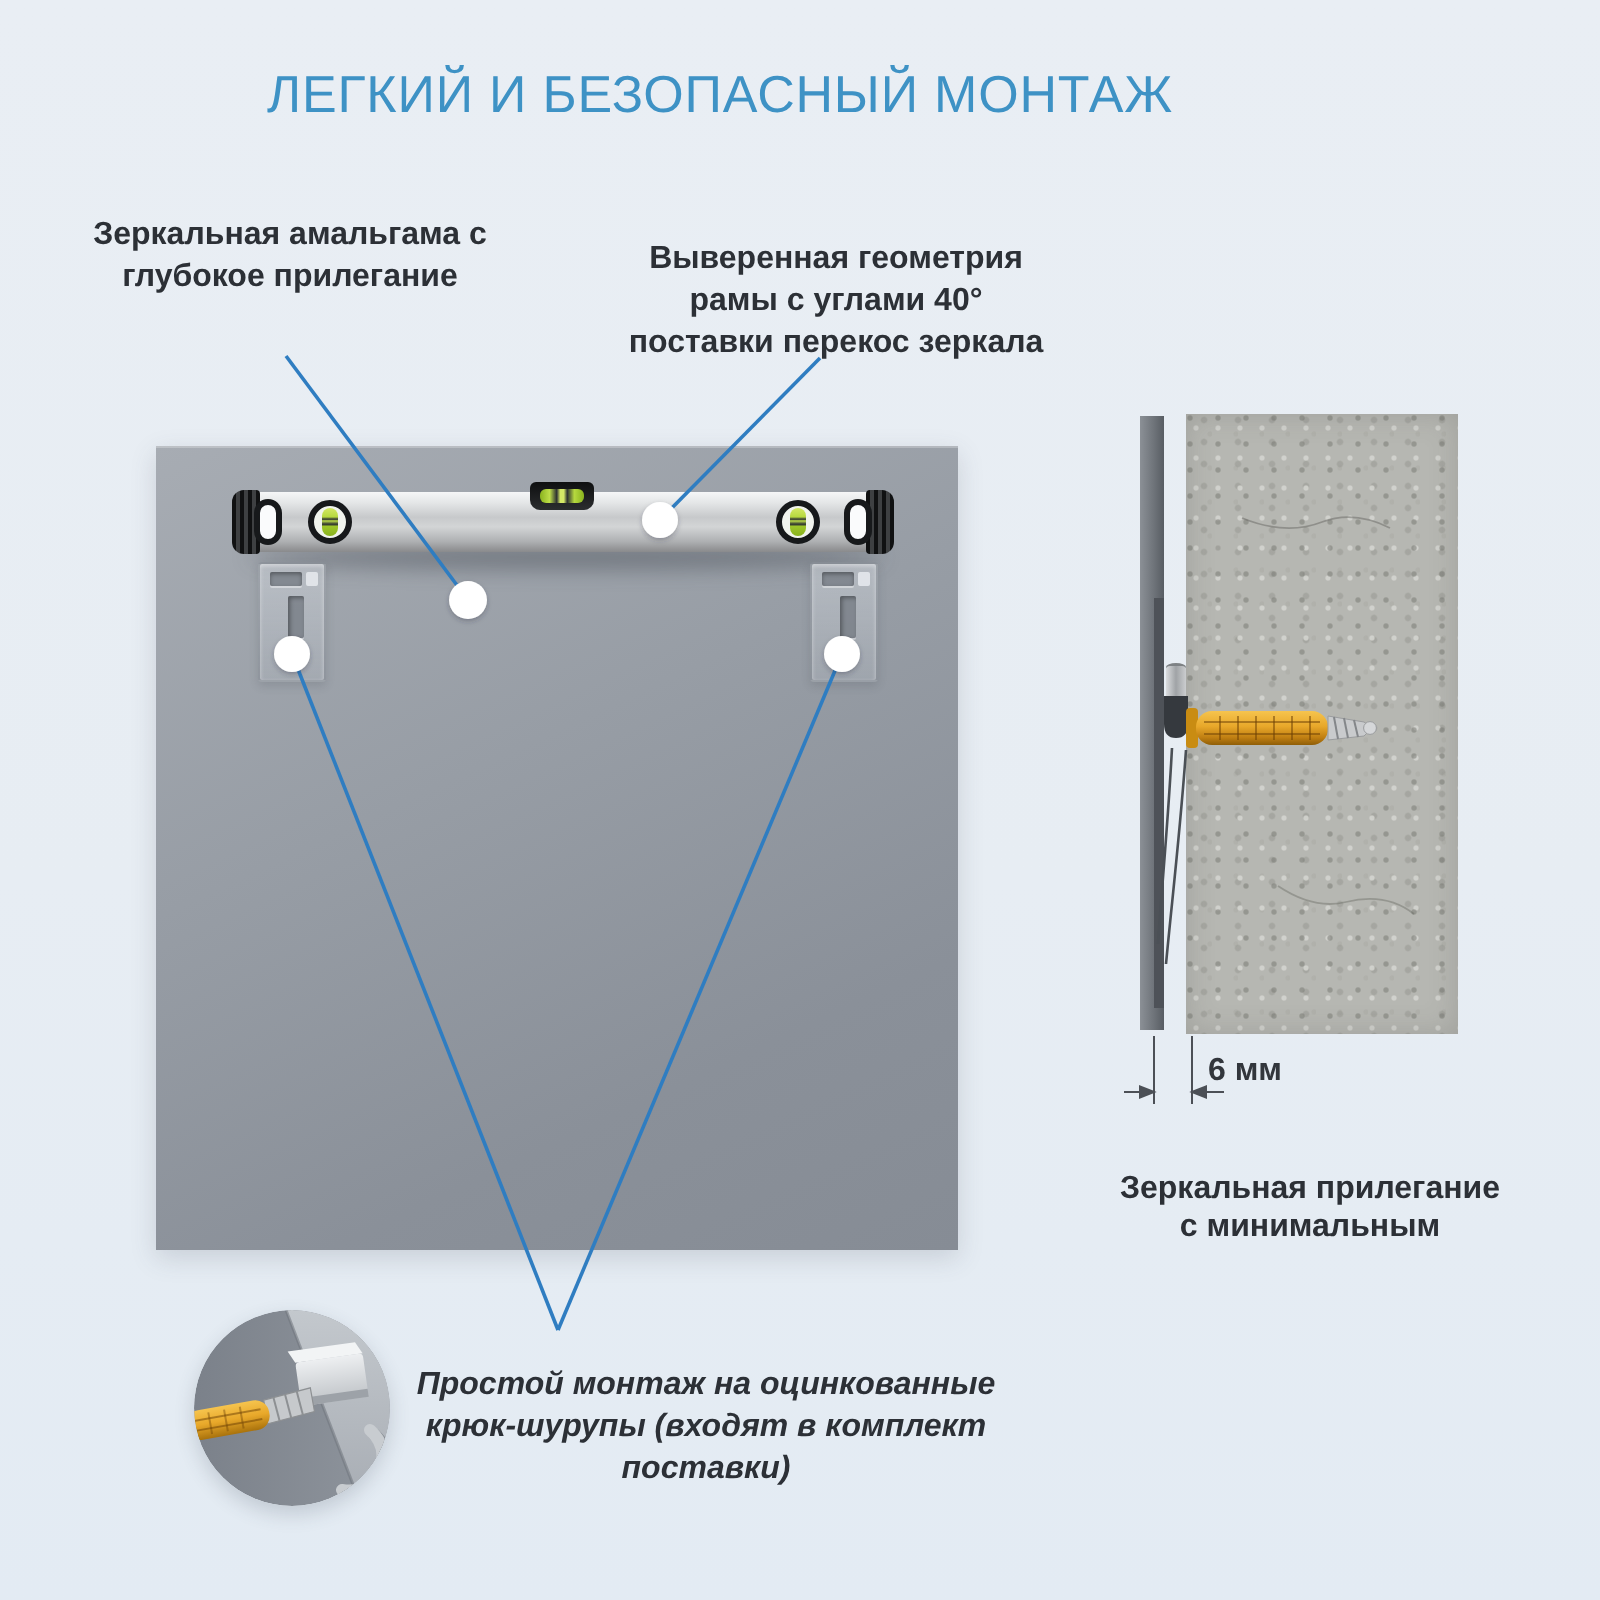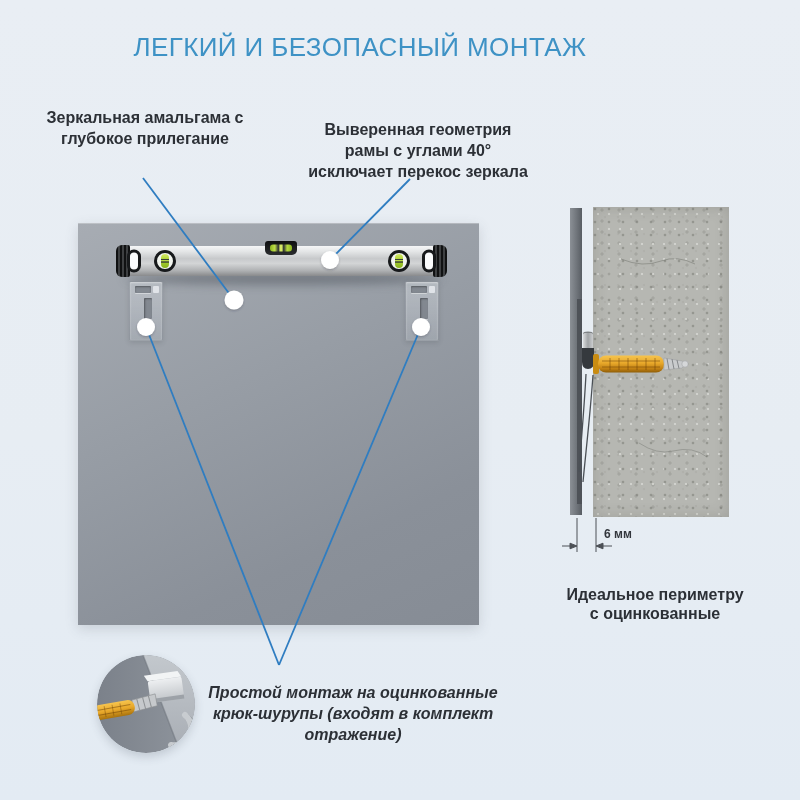--- a/index.html
+++ b/index.html
@@ -69,21 +69,21 @@
       radial-gradient(circle at 2px 2px, rgba(122,123,117,.55) 1px, transparent 1.7px),
       radial-gradient(circle at 5px 7px, rgba(213,214,209,.85) 1px, transparent 1.6px),
       radial-gradient(circle at 9px 3px, rgba(148,149,143,.5) 1.2px, transparent 2px),
       radial-gradient(circle at 12px 10px, rgba(172,173,167,.6) 1px, transparent 1.6px);
     background-size:14px 13px,11px 15px,17px 11px,13px 17px;
     box-shadow:inset 0 0 14px rgba(90,92,88,.25);}
   .mirror-bar{position:absolute;left:570px;top:208px;width:12px;height:307px;
     background:linear-gradient(90deg,#8b9096 0%,#70757b 55%,#585d63 100%);}
   .frame-strip{position:absolute;left:577px;top:299px;width:5px;height:205px;background:#4e5258;}
   svg.hardware{position:absolute;left:560px;top:320px;width:140px;height:240px;}
-  .dim-label{position:absolute;left:604px;top:527px;width:70px;font-size:12px;font-weight:700;color:#32363c;}
+  .dim-label{position:absolute;left:604px;top:527px;width:70px;font-size:16px;font-weight:700;color:#32363c;}
 
   
   svg.overlay{position:absolute;left:0;top:0;width:800px;height:800px;pointer-events:none;}
 
   
   .inset{position:absolute;left:97px;top:655px;width:98px;height:98px;border-radius:50%;overflow:hidden;
     box-shadow:0 4px 10px rgba(60,70,85,.2);}
 </style>
 </head>
 <body>
@@ -93,21 +93,21 @@
   <div class="page-title">ЛЕГКИЙ И БЕЗОПАСНЫЙ МОНТАЖ</div>
 
   <div class="note note-amalgam">
     <div>Зеркальная амальгама с</div>
     <div>глубокое прилегание</div>
   </div>
 
   <div class="note note-geometry">
     <div>Выверенная геометрия</div>
     <div>рамы с углами 40°</div>
-    <div>исключает перекос зеркала</div>
+    <div>поставки перекос зеркала</div>
   </div>
 
   <div class="panel"></div>
   <div class="level-shadow"></div>
 
   <div class="level">
     <div class="body"></div>
     <div class="cap cap-left"></div>
     <div class="cap cap-right"></div>
     <div class="handle-hole hole-left"></div>
@@ -188,22 +188,22 @@
       <line x1="36" y1="198" x2="36" y2="232"></line>
       <line x1="2" y1="226" x2="10" y2="226"></line>
       <line x1="43" y1="226" x2="52" y2="226"></line>
       <polygon points="17,226 10,223.2 10,228.8"></polygon>
       <polygon points="36,226 43,223.2 43,228.8"></polygon>
     </g>
   </svg>
   <div class="dim-label">6 мм</div>
 
   <div class="note note-fit">
-    <div>Идеальное периметру</div>
-    <div>с оцинкованные</div>
+    <div>Зеркальная прилегание</div>
+    <div>с минимальным</div>
   </div>
 
   <div class="inset">
     <svg width="98" height="98" viewBox="0 0 98 98">
       <defs>
         <clipPath id="insetClip">
             <circle cx="49" cy="49" r="49"></circle>
           </clipPath>
         <linearGradient id="insetBg" x1="0" y1="0" x2="1" y2="0">
           <stop offset="0" stop-color="#7b818a"></stop>
@@ -248,21 +248,21 @@
           <line x1="16" y1="49" x2="16" y2="60" stroke="rgba(105,62,4,.4)" stroke-width="1"></line>
           <line x1="24" y1="49" x2="24" y2="60" stroke="rgba(105,62,4,.4)" stroke-width="1"></line>
         </g>
       </g>
     </svg>
   </div>
 
   <div class="note note-hooks">
     <div>Простой монтаж на оцинкованные</div>
     <div>крюк-шурупы (входят в комплект</div>
-    <div>отражение)</div>
+    <div>поставки)</div>
   </div>
 
   <svg class="overlay" viewBox="0 0 800 800">
     <defs>
       <filter id="ds" x="-40%" y="-40%" width="180%" height="180%">
         <feDropShadow dx="0" dy="1.2" stdDeviation="1.2" flood-color="#2a3040" flood-opacity="0.3"></feDropShadow>
       </filter>
     </defs>
     <g stroke="#2f7dc1" stroke-width="1.8" fill="none">
       <line x1="143" y1="178" x2="234" y2="300"></line>

